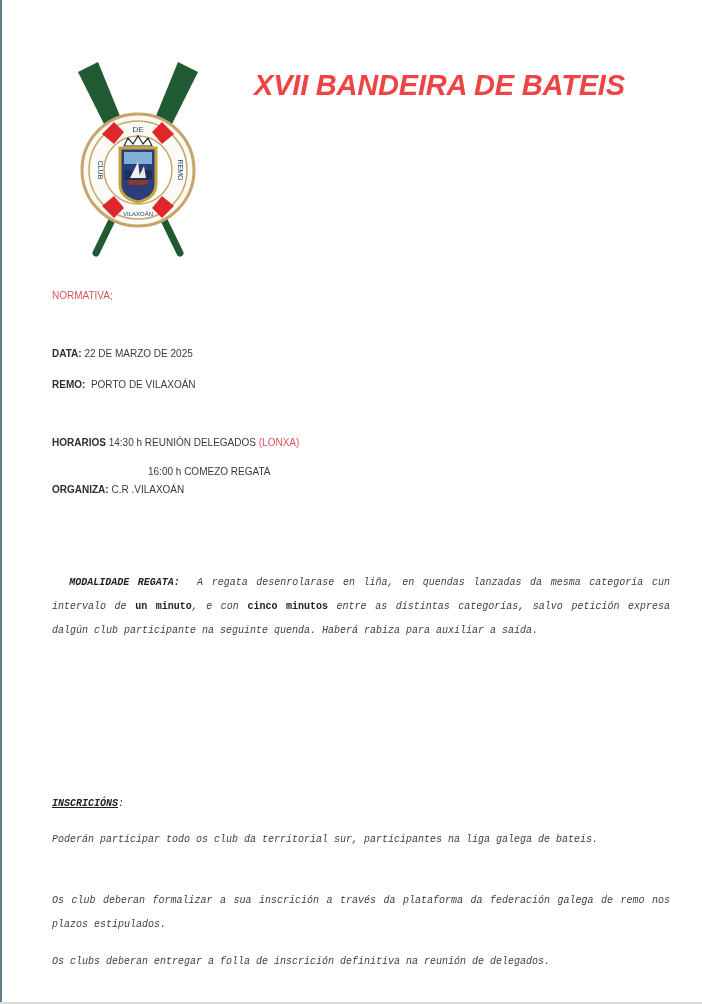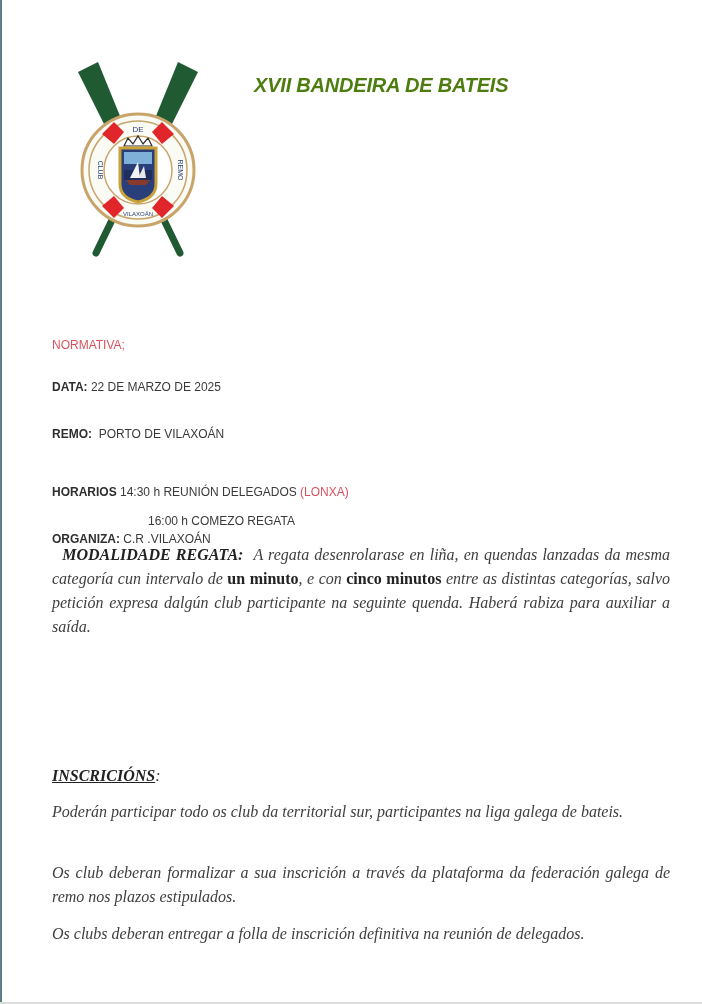--- a/index.html
+++ b/index.html
@@ -34,50 +34,50 @@
       width: 140px;
       height: 200px;
     }
     .title-block {
       position: absolute;
       left: 254px;
       top: 66px;
       font-family: "Liberation Sans", sans-serif;
       font-weight: bold;
       font-style: italic;
-      color: #4d7c0f;
-      font-size: 20px;
+      color: #ef4444;
+      font-size: 29px;
       line-height: 38px;
       letter-spacing: -0.2px;
     }
     .title-line2 { padding-left: 6px; }
 
     .calibri {
       font-family: "Liberation Sans", sans-serif;
-      font-size: 12px;
+      font-size: 10px;
       color: #3a3a3a;
       position: absolute;
       left: 52px;
       white-space: nowrap;
-      margin-top: 48px;
     }
     .red { color: #d9535f; }
     .b { font-weight: bold; color: #2e2e2e; }
 
     .italic-para {
       position: absolute;
       left: 52px;
       width: 618px;
-      font-family: Liberation Serif, serif;
+      font-family: Liberation Mono, monospace;
       font-style: italic;
-      font-size: 16px;
+      font-size: 10px;
       line-height: 24px;
       color: #3e3e3e;
       text-align: justify;
       text-align-last: left;
+      margin-top: 28px;
     }
     .italic-para .bi { font-weight: bold; font-style: italic; color: #222; }
     .italic-para .bn { font-weight: bold; font-style: normal; color: #222; }
   </style>
 </head>
 <body>
 
 <div class="page-edge-left"></div>
 <div class="page-edge-bottom"></div>
 
@@ -118,21 +118,21 @@
     <path d="M 58 122 L 82 122 L 78 127 L 62 127 Z" fill="#8a3a2a"></path>
   </g>
 </svg>
 
 <div class="title-block">
   <div>XVII BANDEIRA DE BATEIS</div>
 </div>
 
 <div class="calibri red" style="top:290px;">NORMATIVA;</div>
 
-<div class="calibri" style="top:332px;">
+<div class="calibri" style="top:348px;">
   <span class="b">DATA:</span>
   <span>22 DE MARZO DE 2025</span>
 </div>
 
 <div class="calibri" style="top:379px;">
   <span class="b">REMO:</span>&nbsp;
   <span>PORTO DE VILAXOÁN</span>
 </div>
 
 <div class="calibri" style="top:437px;">

